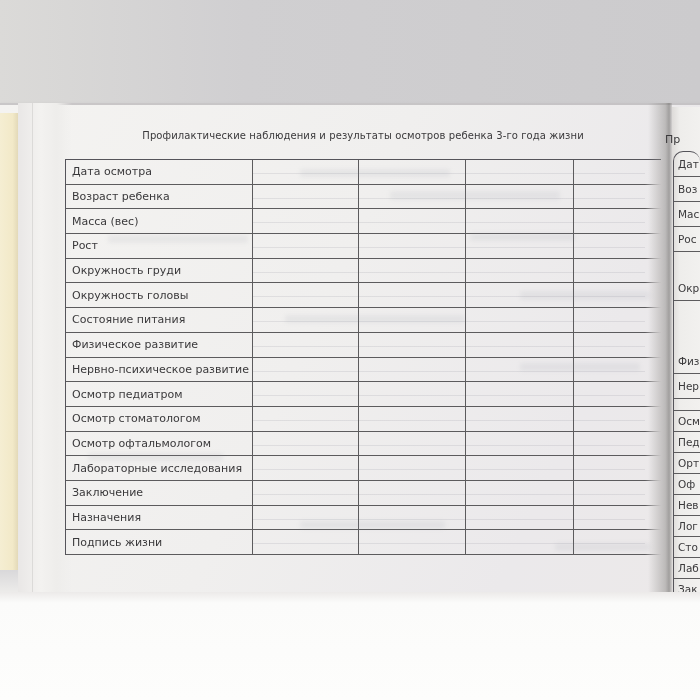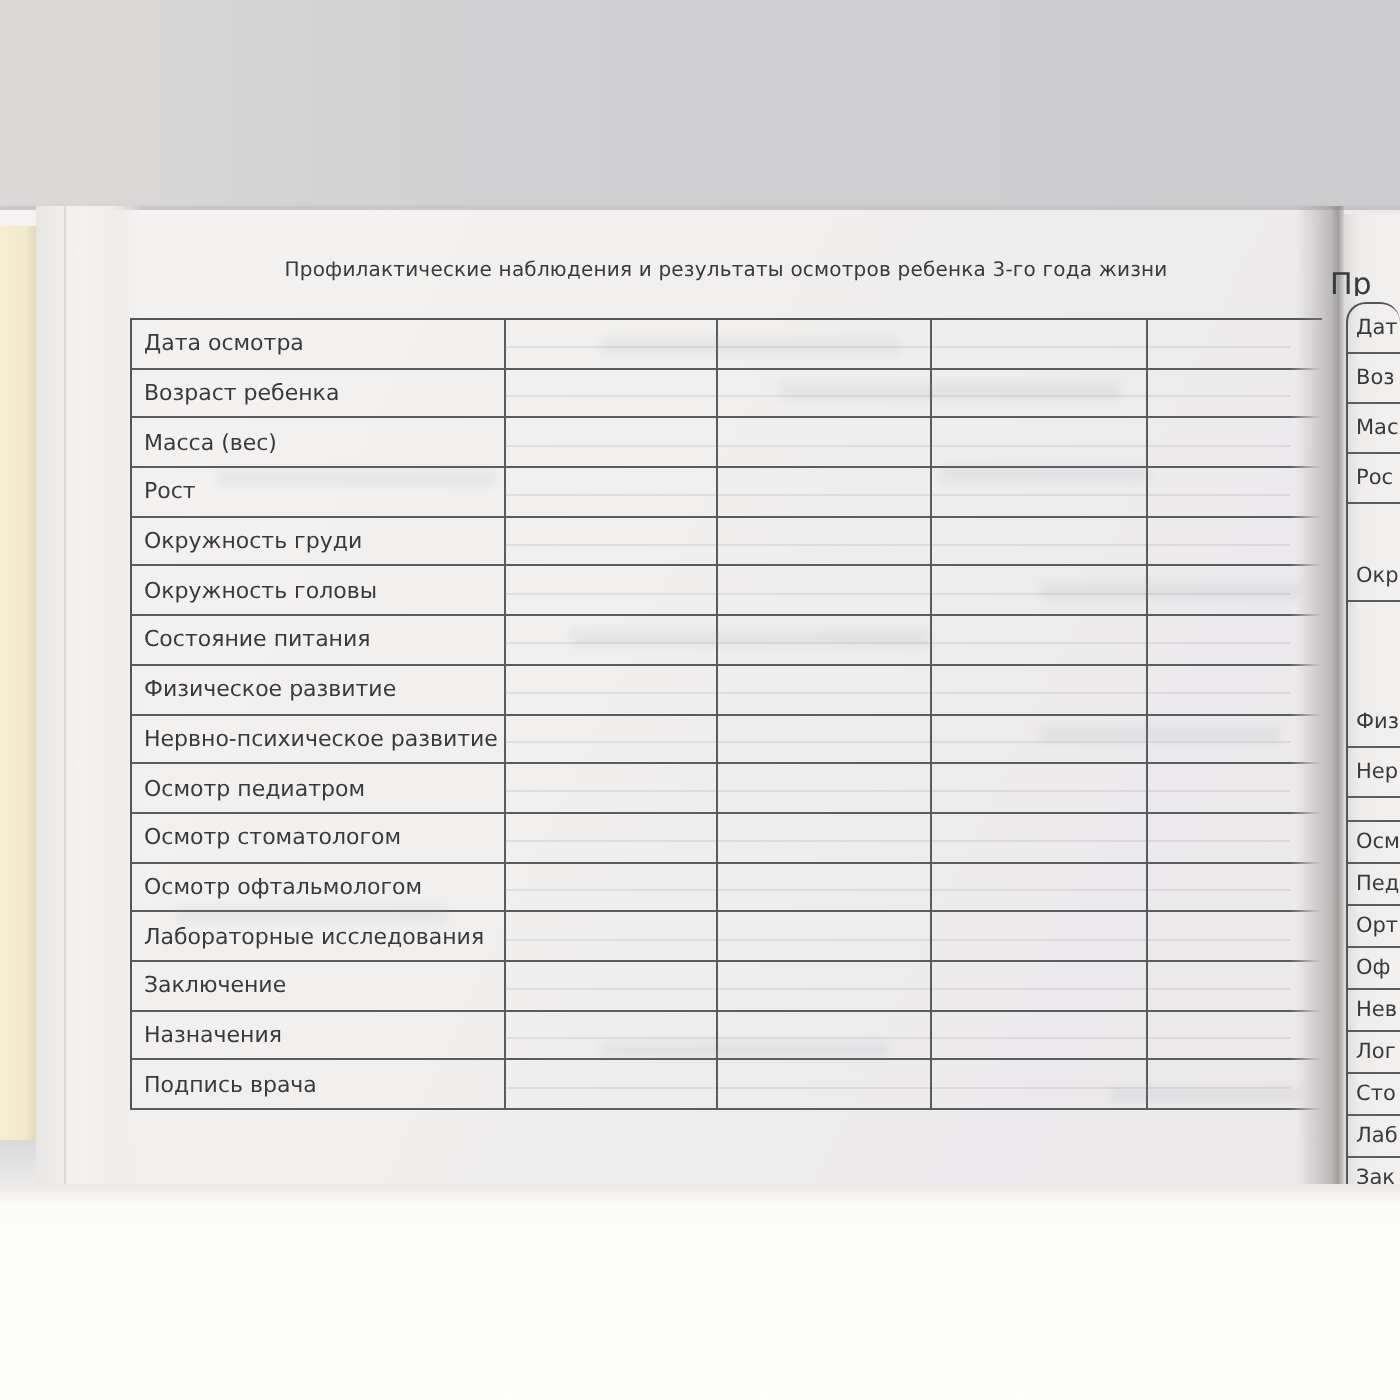--- a/index.html
+++ b/index.html
@@ -80,21 +80,21 @@
   .ghost-lines{
     position:absolute;left:253px;top:60px;width:392px;height:394px;
     background:repeating-linear-gradient(to bottom,transparent 0 10px,rgba(128,128,142,.16) 10px 11px,transparent 11px 24.69px);
   }
   .smudge{
     position:absolute;background:#8e93a0;opacity:.11;filter:blur(2px);border-radius:2px;
   }
   
   .rp-title{
     position:absolute;left:665px;top:30px;height:15px;
-    font-size:15px;color:#3a393b;white-space:nowrap;overflow:hidden;
+    font-size:11px;color:#3a393b;white-space:nowrap;overflow:hidden;
   }
   .rp-table{
     position:absolute;left:673px;top:48px;width:27px;
     border-top:1px solid #55545a;border-left:1px solid #55545a;box-sizing:border-box;border-radius:10px;
   }
   .rp-row{
     border-bottom:1px solid #5c5b5d;box-sizing:border-box;
     display:flex;align-items:center;padding-left:4px;
     font-size:10.5px;color:#3a393b;white-space:nowrap;overflow:hidden;
   }
@@ -185,21 +185,21 @@
         <div class="lp-cell lp-label">Заключение</div>
         <div class="lp-cell"></div>
         <div class="lp-cell"></div>
         <div class="lp-cell"></div>
         <div class="lp-cell lastcol"></div>
         <div class="lp-cell lp-label">Назначения</div>
         <div class="lp-cell"></div>
         <div class="lp-cell"></div>
         <div class="lp-cell"></div>
         <div class="lp-cell lastcol"></div>
-        <div class="lp-cell lp-label">Подпись врача</div>
+        <div class="lp-cell lp-label">Подпись жизни</div>
         <div class="lp-cell"></div>
         <div class="lp-cell"></div>
         <div class="lp-cell"></div>
         <div class="lp-cell lastcol"></div>
       </div>
     <div class="lp-fade"></div>
 
     <div class="gutter"></div>
     <div class="page-right"></div>
     <div class="rp-title">Пр</div>

